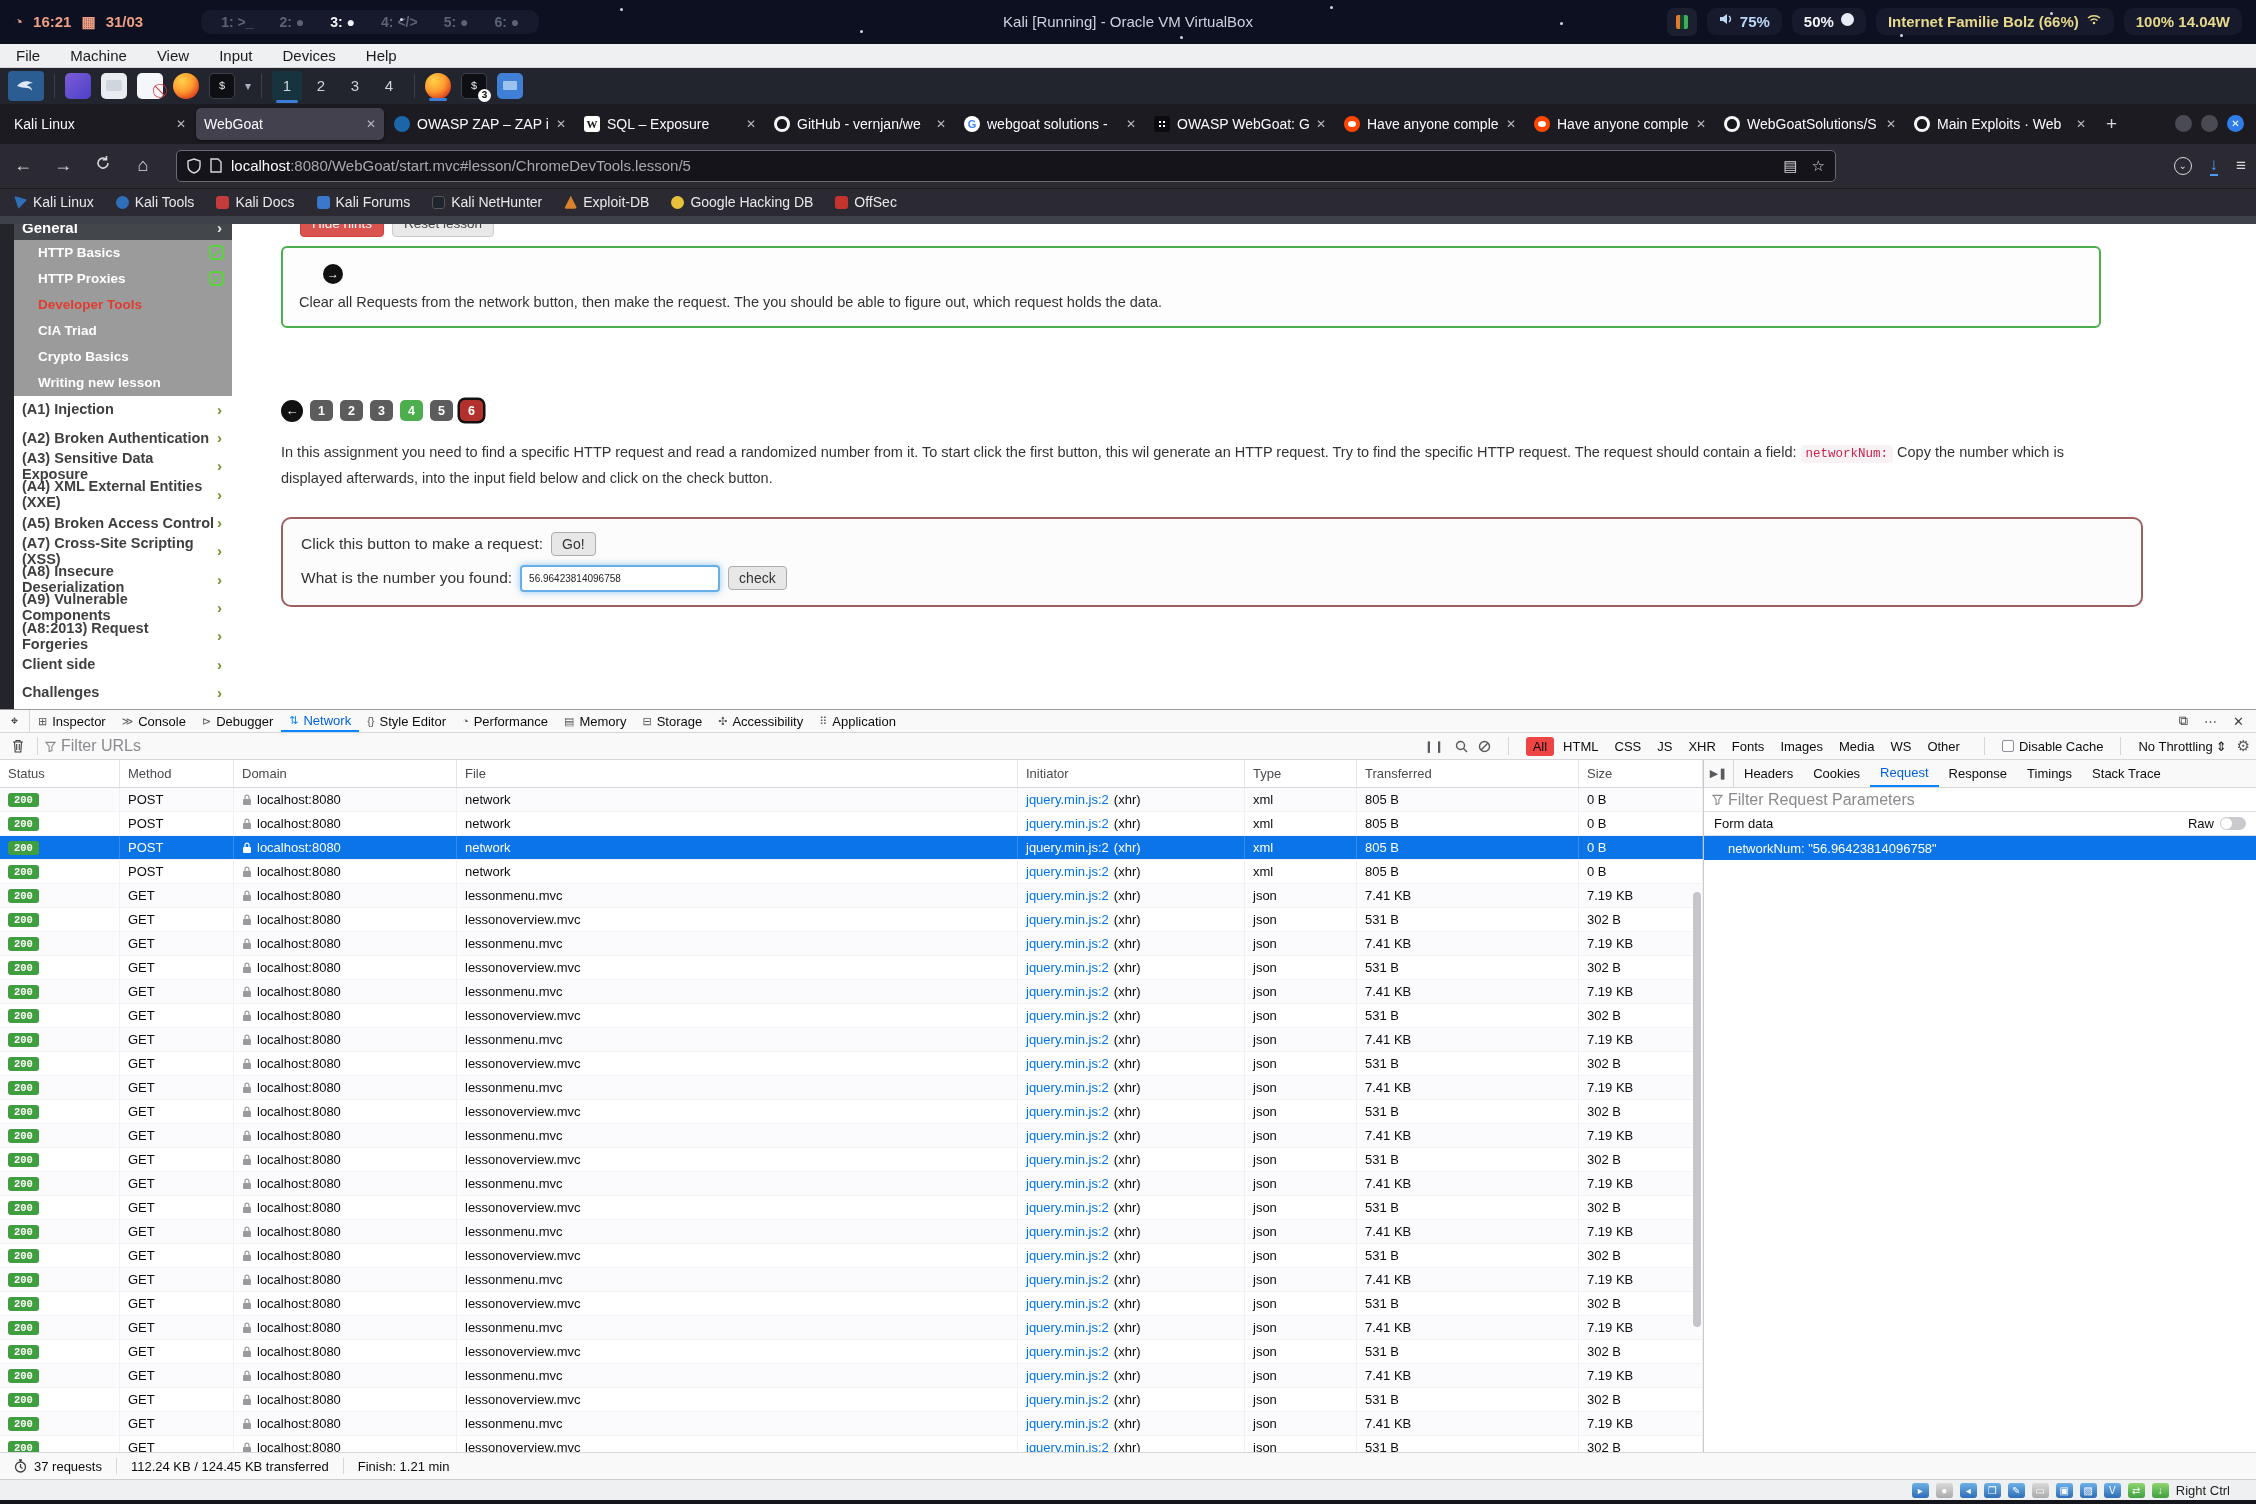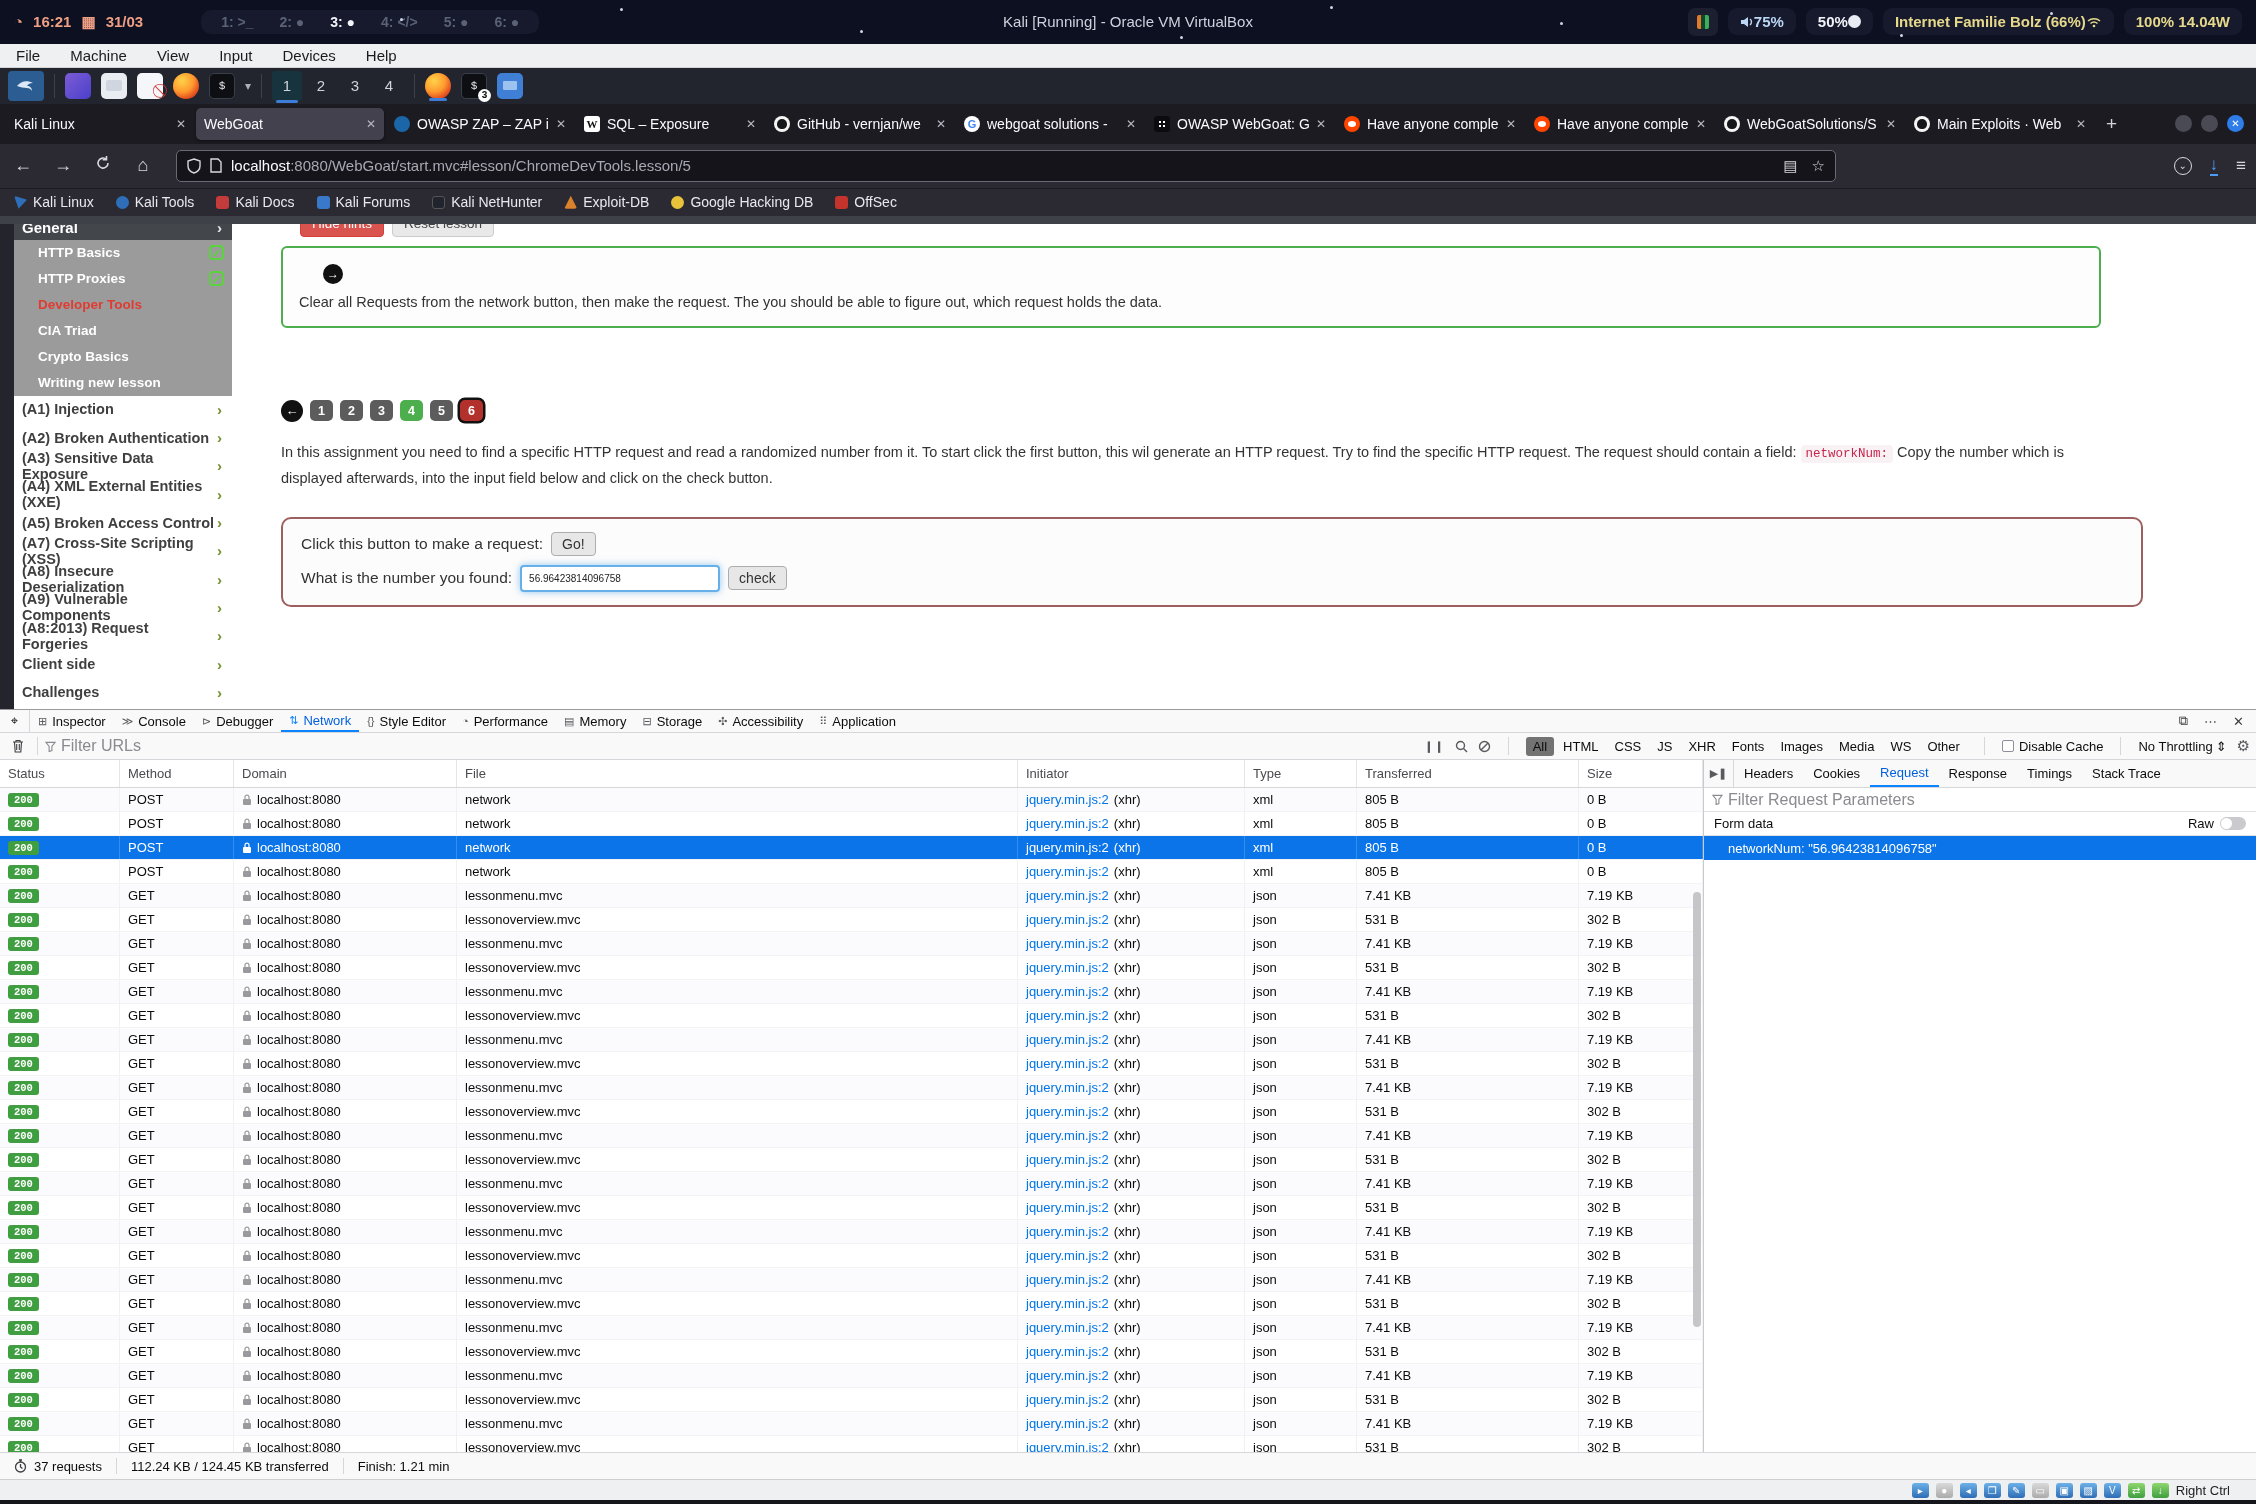--- a/index.html
+++ b/index.html
@@ -14,21 +14,21 @@
   .stars i { position:absolute; width:3px; height:3px; border-radius:50%; background:#cfd6e6; }
   .kp-left { display:flex; align-items:center; gap:10px; color:#ef9f84; font-weight:bold; }
   .kp-ico { font-size:15px; }
   .ws-pill { margin-left:58px; background:#161a2c; border-radius:10px; padding:4px 20px; display:flex; gap:26px;
              color:#5b6278; font-weight:bold; font-size:14px; }
   .ws-pill .ws.active { color:#f2f4fa; }
   .kp-title { position:absolute; left:50%; transform:translateX(-50%); color:#ccd2de; font-size:15px; }
   .kp-right { margin-left:auto; display:flex; align-items:center; gap:10px; }
   .tray-chip { width:30px; height:28px; border-radius:7px; background:#1b1f30; display:flex; align-items:center; justify-content:center; }
   .tray-bars { width:12px; height:14px; background:linear-gradient(90deg,#e07b2e 0 4px,#12462c 4px 8px,#3fae5c 8px 12px); border-radius:2px;}
-  .kp-grp { background:#161a2c; border-radius:9px; padding:5px 12px; display:flex; align-items:center; font-weight:bold; }
+  .kp-grp { background:#161a2c; border-radius:9px; padding:5px 12px; display:flex; align-items:flex-start; gap:7px; font-weight:bold; }
   .kp-vol { color:#bcd6f5; }
   .kp-bright { color:#f2f4fa; }
   .dot-circle { width:13px; height:13px; background:#e8ecf5; border-radius:50%; display:inline-block; }
   .kp-net { color:#e6d98c; }
   .kp-batt { color:#e6d98c; }
   svg.mini { display:block; }
 
   
   .vbox-menu { height:24px; background:#eff0f1; display:flex; align-items:center; gap:30px; padding-left:16px;
                font-size:15px; color:#1b1b1b; border-bottom:1px solid #d4d4d4; }
@@ -165,21 +165,21 @@
   .dt-toolbar { height:27px; background:#f9f9fa; display:flex; align-items:center; border-bottom:1px solid #d7d7db; padding:0 6px; }
   .trash { margin:0 6px; }
   .tb2-sep { width:1px; height:18px; background:#d7d7db; margin:0 7px; }
   .filter-input { border:none; background:transparent; font-size:16px; color:#0c0c0d; outline:none; width:220px; }
   .filter-input::placeholder { color:#8a8a8f; }
   .funnel { color:#8a8a8f; margin-right:5px; }
   .dt-toolbar-right { margin-left:auto; display:flex; align-items:center; gap:10px; }
   .pause-ico { color:#5a5a5e; letter-spacing:1px; font-size:11px; font-weight:bold; }
   .chips { display:flex; gap:2px; align-items:center; }
   .chip { padding:2px 7px; border-radius:3px; color:#0c0c0d; }
-  .chip.active { background:#737373; }
+  .chip.active { background:#ef4444; }
   .cache-box { width:12px; height:12px; border:1px solid #8f8f9d; border-radius:2px; background:#fff; display:inline-block; }
   .throttle { display:flex; align-items:center; gap:3px; }
   .gear { font-size:15px; color:#5a5a5e; }
 
   .dt-main { display:flex; height:692px; }
   .net-table { width:1703px; position:relative; }
   .nrow { display:grid; grid-template-columns:120px 114px 223px 561px 227px 112px 222px 124px; align-items:center; height:24px; }
   .nrow .cell { padding-left:8px; height:100%; display:flex; align-items:center; gap:5px; border-right:1px solid #f1f1f3;
                 white-space:nowrap; overflow:hidden; }
   .net-head { height:28px; border-bottom:1px solid #d7d7db; color:#4a4a4f; background:#fff; }

